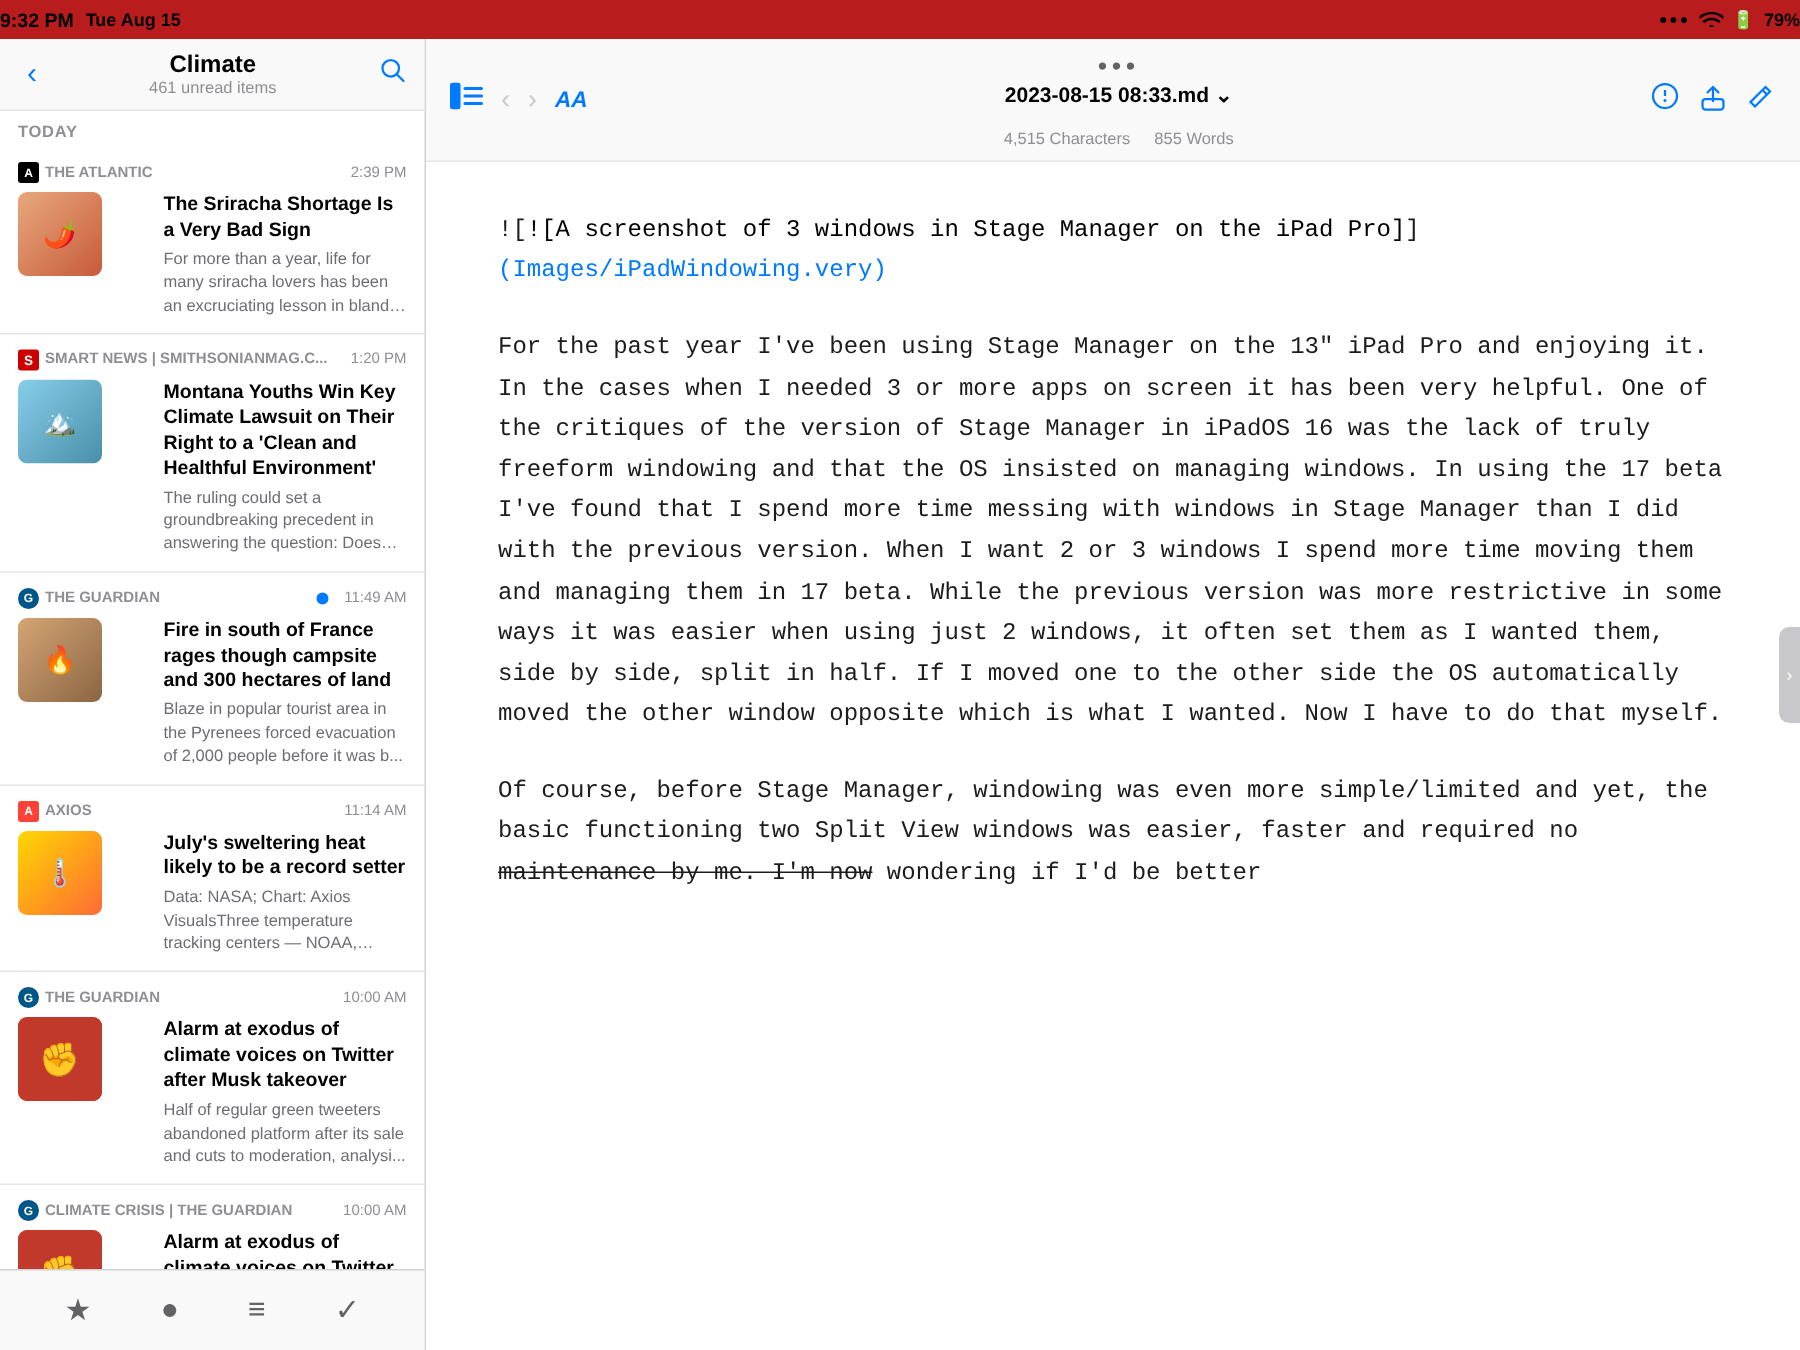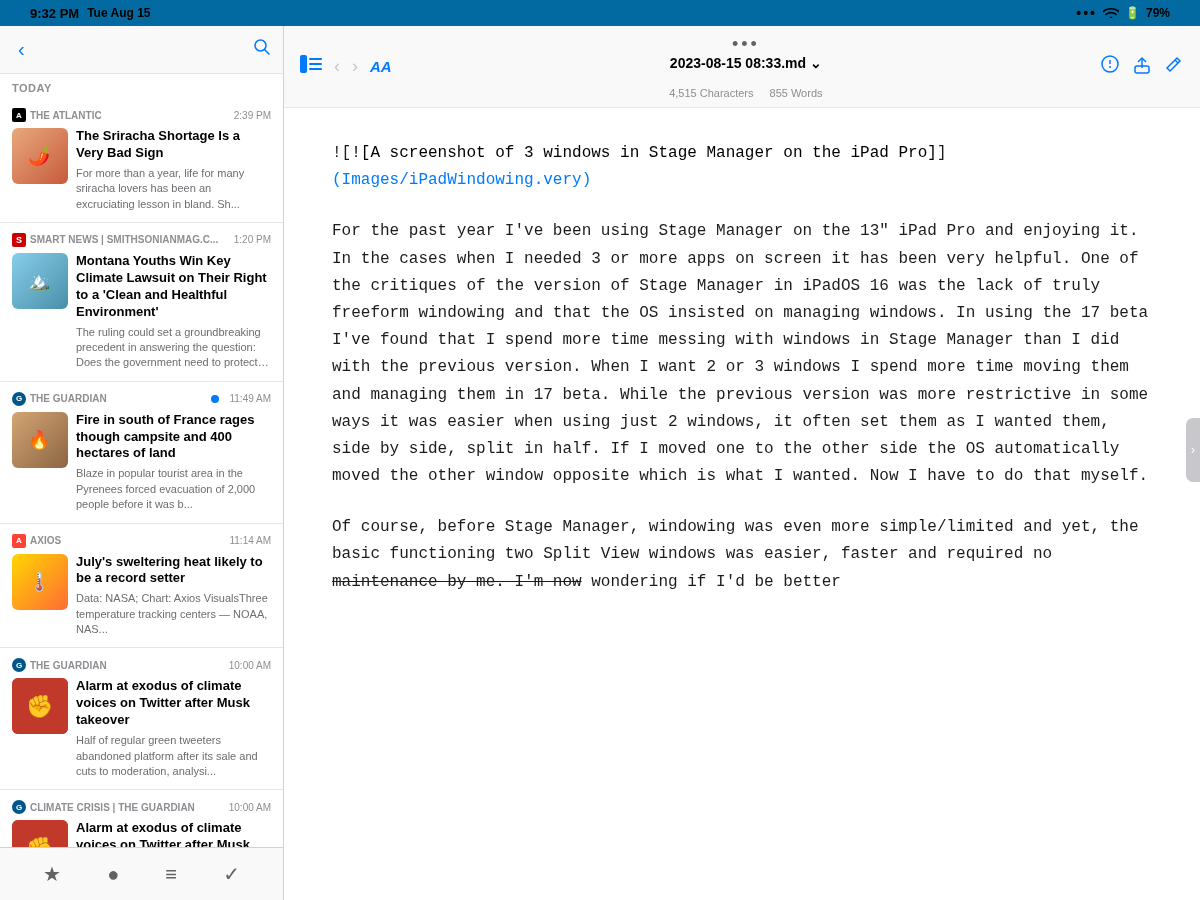--- a/index.html
+++ b/index.html
@@ -11,22 +11,22 @@
       overflow: hidden;
       display: flex;
       flex-direction: column;
     }
 
     
     .status-bar {
       display: flex;
       justify-content: space-between;
       align-items: center;
-      padding: 4px 30px;
-      background: #0369a1;
+      padding: 4px 0;
+      background: #b91c1c;
       font-size: 13px;
       font-weight: 600;
       height: 26px;
     }
     .status-left { display: flex; align-items: center; gap: 8px; }
     .status-right { display: flex; align-items: center; gap: 6px; }
     .status-time { font-weight: 700; font-size: 13px; }
     .status-date { font-size: 12px; }
 
     
@@ -149,21 +149,21 @@
       display: flex;
       gap: 8px;
     }
     .news-thumb {
       width: 56px;
       height: 56px;
       border-radius: 6px;
       flex-shrink: 0;
       overflow: hidden;
     }
-    .news-text { flex: 1; }
+    .news-text { flex: 1; margin-left: 33px; }
     .news-title {
       font-size: 13px;
       font-weight: 700;
       color: #000;
       line-height: 1.3;
       margin-bottom: 4px;
     }
     .news-desc {
       font-size: 11px;
       color: #6d6d72;
@@ -362,20 +362,24 @@
     <span style="font-size:12px;">79%</span>
   </div>
 </div>
 
 <div class="app-container">
 
   <div class="news-panel">
 
     <div class="news-header">
       <button class="nav-btn">‹</button>
+      <div class="news-header-center">
+        <div class="news-header-title">Climate</div>
+        <div class="news-header-subtitle">461 unread items</div>
+      </div>
       <button class="search-btn">
         <svg width="18" height="18" viewBox="0 0 18 18" fill="none">
           <circle cx="7.5" cy="7.5" r="5.5" stroke="#007aff" stroke-width="1.5"></circle>
           <line x1="11.5" y1="11.5" x2="16" y2="16" stroke="#007aff" stroke-width="1.5" stroke-linecap="round"></line>
         </svg>
       </button>
     </div>
 
     <div class="today-label">TODAY</div>
 
@@ -428,21 +432,21 @@
           <div style="display:flex; align-items:center; gap:6px;">
             <span class="unread-dot"></span>
             <span class="news-time">11:49 AM</span>
           </div>
         </div>
         <div class="news-content">
           <div class="news-thumb">
             <div class="thumb-fire">🔥</div>
           </div>
           <div class="news-text">
-            <div class="news-title">Fire in south of France rages though campsite and 400 hectares of land</div>
+            <div class="news-title">Fire in south of France rages though campsite and 300 hectares of land</div>
             <div class="news-desc">Blaze in popular tourist area in the Pyrenees forced evacuation of 2,000 people before it was b...</div>
           </div>
         </div>
       </div>
 
       <div class="news-item">
         <div class="news-item-header">
           <div class="news-source">
             <div class="source-logo axios" style="color:#fff; font-size:8px; font-weight:900;">A</div>
             <span>AXIOS</span>

